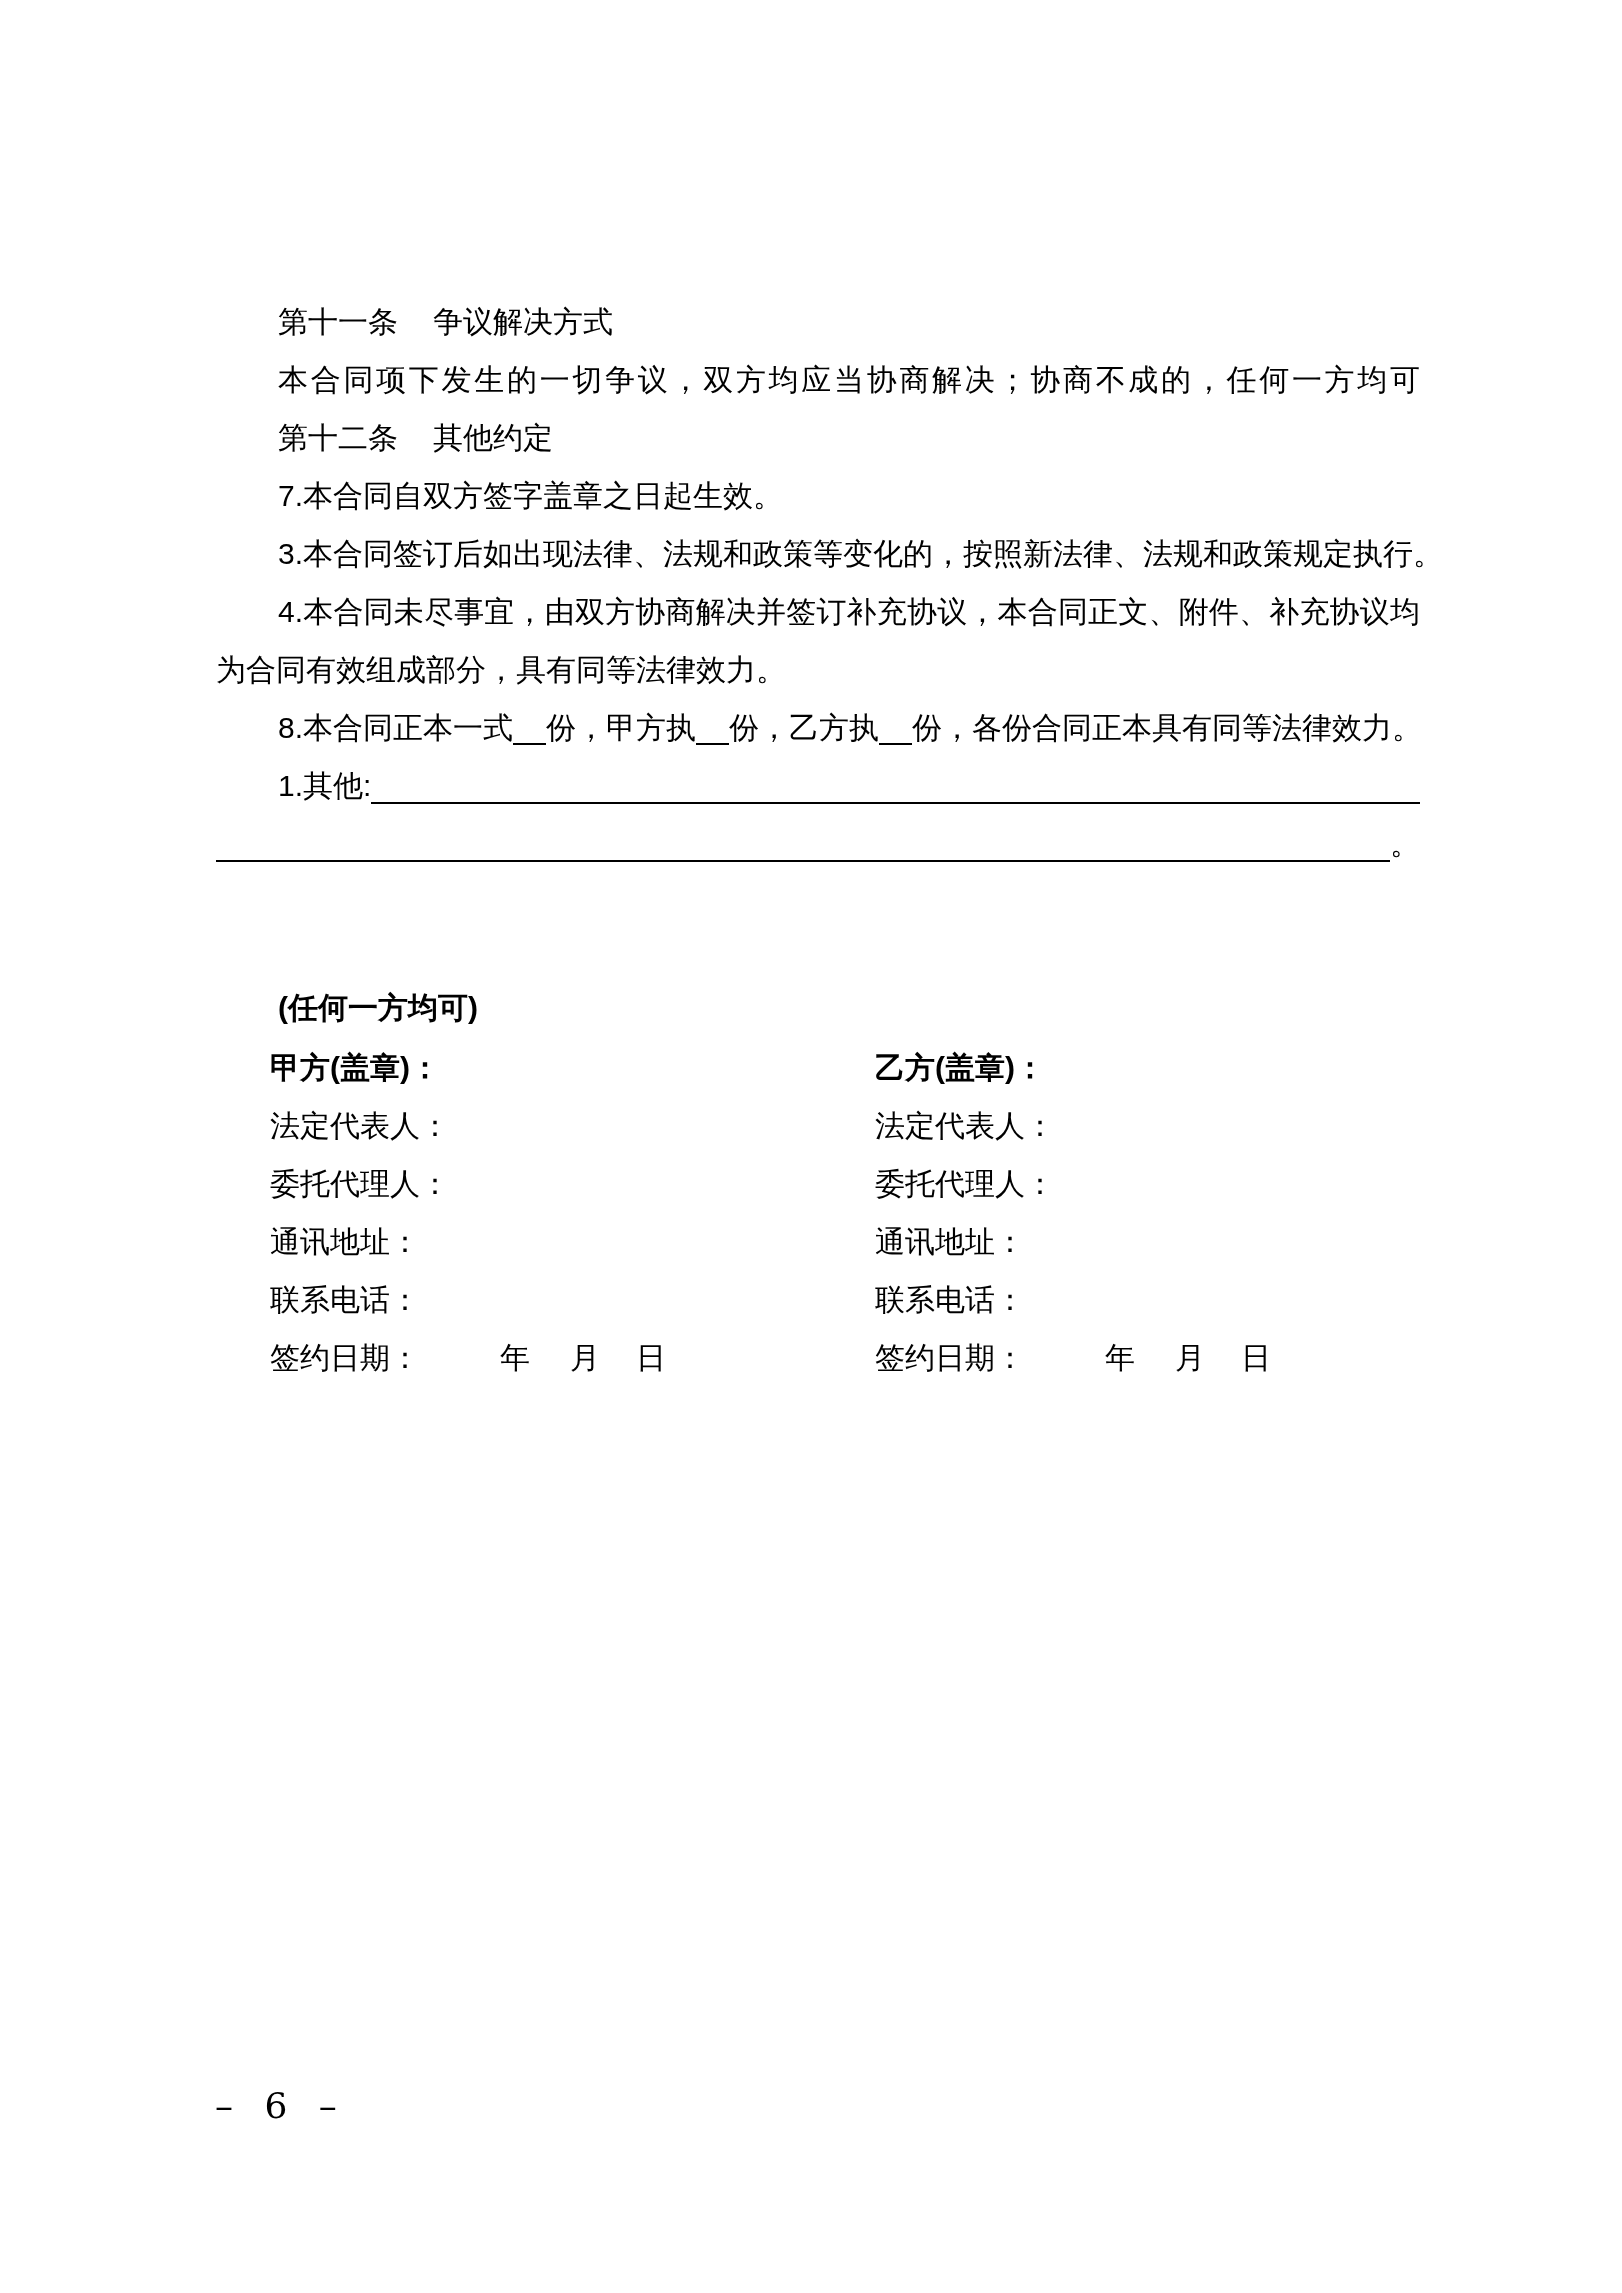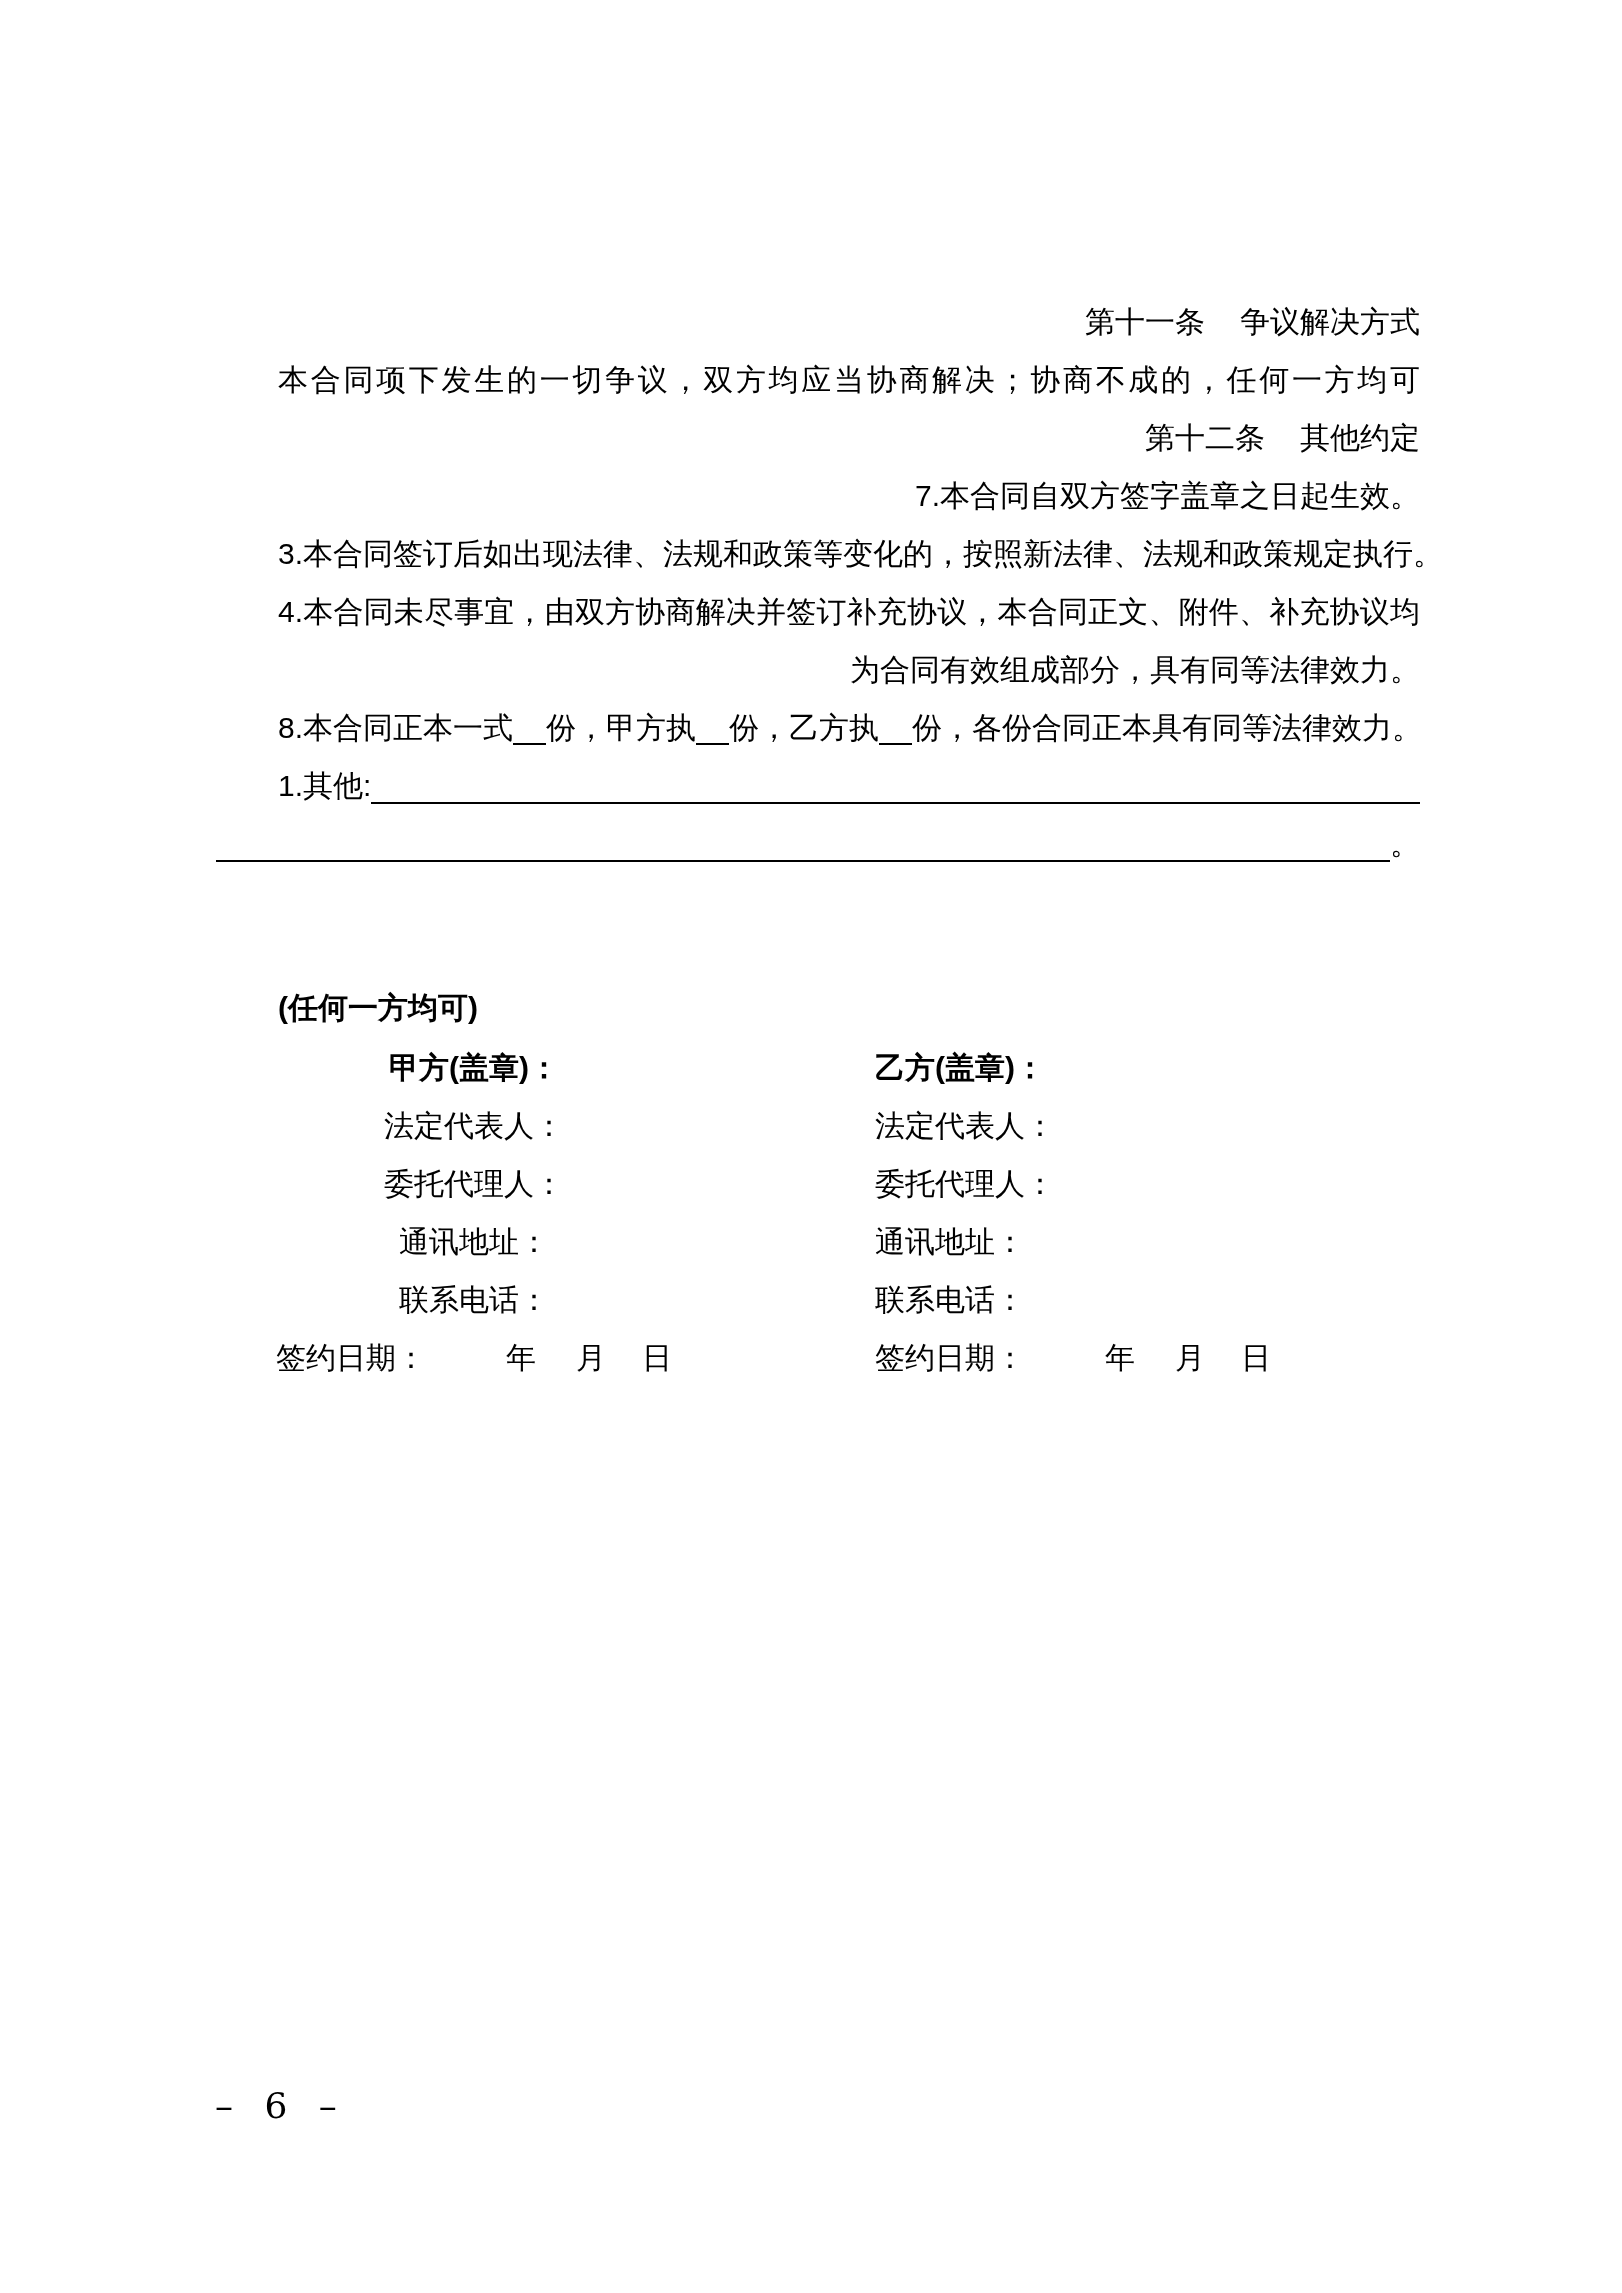--- a/index.html
+++ b/index.html
@@ -2,32 +2,32 @@
 <html style="font-size:14.5px"><head>
 <meta charset="utf-8">
 <style>
   html,body{margin:0;padding:0;background:#e8e8e8;}
   .page{
     position:relative;width:1623px;height:2294px;background:#ffffff;
     font-family:"Liberation Sans",sans-serif;font-size:30px;color:#000;
     overflow:hidden;margin:0 auto;
   }
   .body-block{position:absolute;left:216px;top:293px;width:1204px;}
-  .line{height:58px;line-height:58px;white-space:nowrap;text-align:right;}
+  .line{height:58px;line-height:58px;white-space:nowrap;}
   .indent{padding-left:62px;}
   .just{text-align:justify;text-align-last:justify;}
   .flexline{display:flex;align-items:flex-start;}
   .heading-title{margin-left:35px;}
   .blank{display:inline-block;border-bottom:2.7px solid #000;height:18px;vertical-align:-7.3px;}
   .blank-court{width:118px;}
   .blank-copies{width:33px;}
   .fill-rest{flex:1 1 auto;border-bottom:2.7px solid #000;height:45px;}
   .closing-note{position:absolute;left:278px;top:979px;height:58px;line-height:58px;font-weight:700;}
   .sig-col{position:absolute;top:1039px;}
-  .sig-col-a{left:276px;text-align:center;}
+  .sig-col-a{left:270px;}
   .sig-col-b{left:875px;}
   .sig-row{height:58px;line-height:58px;white-space:nowrap;}
   .sig-title{font-weight:700;}
   .date-year{margin-left:80px;}
   .date-month{margin-left:40px;}
   .date-day{margin-left:36px;}
   .page-number{
     position:absolute;left:215px;top:2088px;
     font-family:"DejaVu Serif",serif;font-size:36px;line-height:36px;
     letter-spacing:10px;color:#000;white-space:nowrap;

